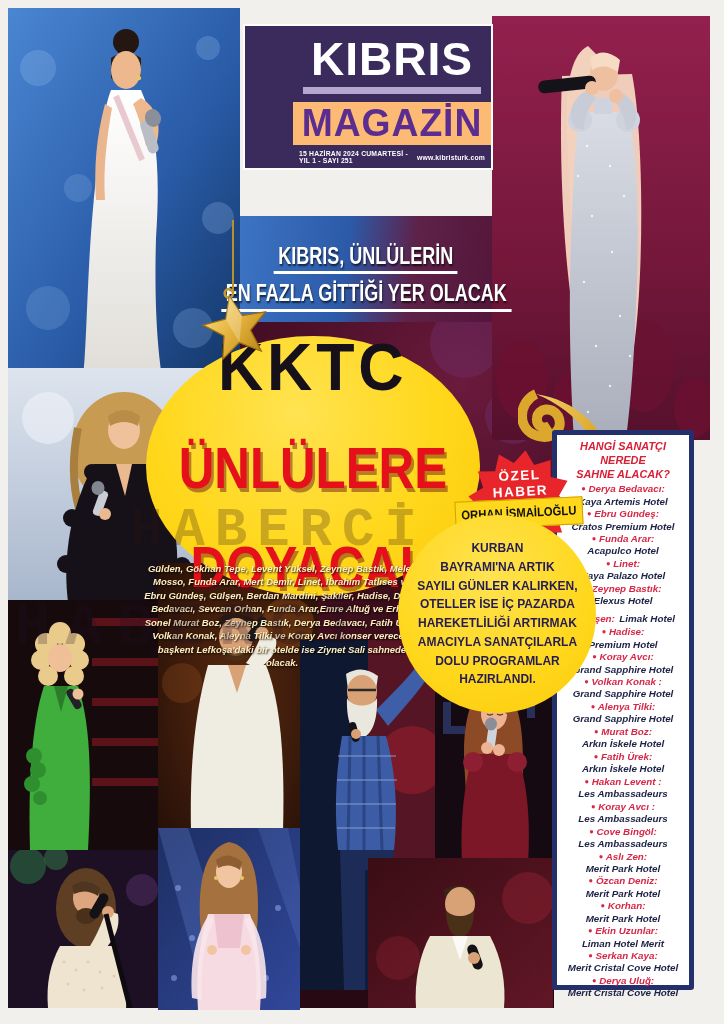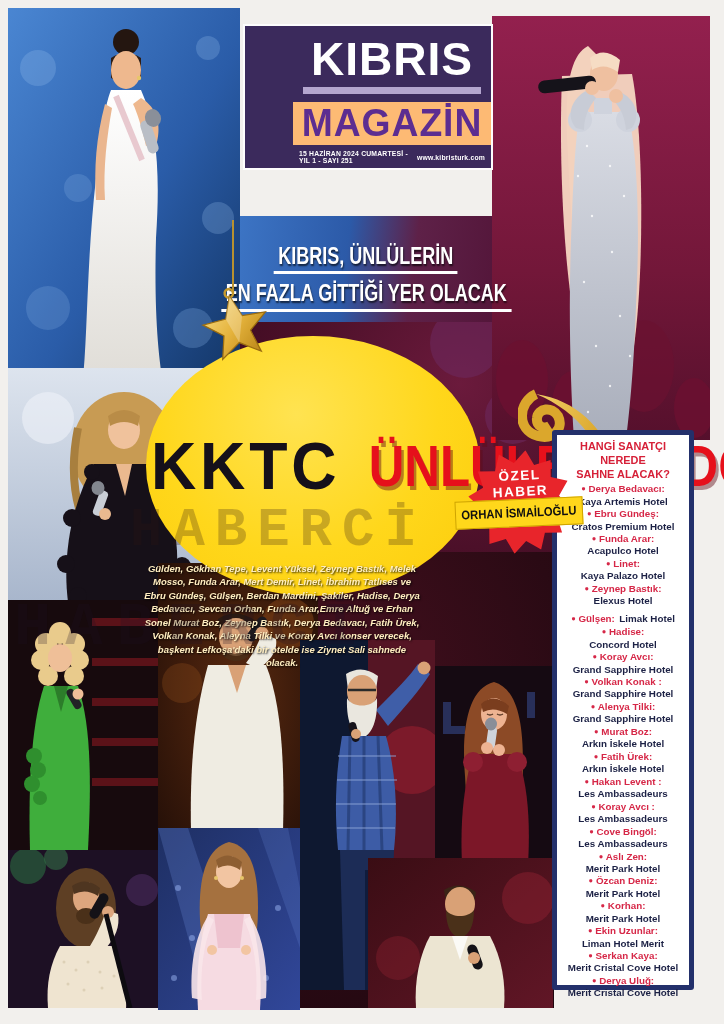--- a/index.html
+++ b/index.html
@@ -39,21 +39,21 @@
   
   .star-string{left:232px;top:220px;width:2px;height:74px;background:#b8912f;z-index:24;}
   .gold-star{left:194px;top:284px;z-index:25;transform:rotate(-12deg);}
 
   
   .headline{left:240px;top:242px;width:252px;text-align:center;z-index:10;}
   .headline .hl-line{display:flex;justify-content:center;}
   .headline .hl-line span{display:inline-block;white-space:nowrap;color:#fff;font-weight:800;font-size:24px;line-height:1.18;transform:scaleX(.75);transform-origin:center;border-bottom:3px solid #fff;padding:0 6px 1px;text-shadow:1px 2px 2px rgba(0,0,0,.65);}
 
   
-  .ellipse{left:146px;top:336px;width:334px;height:260px;border-radius:50%;background:radial-gradient(circle at 45% 30%,#ffe351 0%,#ffd71b 55%,#fccb0a 100%);z-index:8;display:flex;flex-direction:row;align-items:center;justify-content:flex-start;overflow:visible;}
+  .ellipse{left:146px;top:336px;width:334px;height:260px;border-radius:50%;background:radial-gradient(circle at 45% 30%,#ffe351 0%,#ffd71b 55%,#fccb0a 100%);z-index:8;display:flex;flex-direction:column;align-items:center;justify-content:space-between;overflow:visible;}
   .burst-kktc{color:#15101a;font-weight:900;font-size:66px;line-height:.95;letter-spacing:4px;transform:scaleX(.95);}
   .burst-red{color:#e6101b;font-weight:900;font-size:58px;line-height:1.02;white-space:nowrap;transform:scaleX(.85);text-shadow:3px 4px 0 rgba(96,10,22,.45);}
 
   
   .starburst{left:468px;top:450px;z-index:26;transform:rotate(6deg);}
   .starburst-text{left:480px;top:468px;width:80px;text-align:center;z-index:27;transform:rotate(-3deg);}
   .starburst-text div{color:#fff;font-weight:800;font-size:13.5px;line-height:1.15;letter-spacing:1.5px;}
   .orhan-box{left:455px;top:499px;width:126px;height:26px;background:#ffd71b;border:1px solid #cfa400;z-index:28;transform:rotate(-2.5deg);display:flex;align-items:center;justify-content:center;}
   .orhan-box span{color:#101010;font-weight:800;font-size:12.5px;white-space:nowrap;transform:scaleX(.9);}
 
@@ -61,21 +61,21 @@
   .ribbon{left:518px;top:386px;z-index:19;}
 
   
   .lead-circle{left:398px;top:515px;width:198px;height:198px;border-radius:50%;background:radial-gradient(circle at 45% 30%,#ffe351 0%,#ffd71b 60%,#fccb0a 100%);z-index:30;display:flex;align-items:center;justify-content:center;}
   .lead-circle div{color:#241c52;font-weight:800;font-size:12.5px;line-height:1.5;text-align:center;white-space:pre-line;transform:scaleX(.96);}
 
   
   .caption{left:144px;top:562px;width:276px;z-index:15;color:#ffeec0;font-weight:700;font-style:italic;font-size:9.5px;line-height:1.42;text-align:center;text-shadow:1px 1px 2px rgba(0,0,0,.85);}
 
   
-  .sidebar{left:552px;top:430px;width:142px;height:560px;background:#fff;border:5px solid #23306b;border-radius:3px;box-sizing:border-box;z-index:20;padding:5px 3px;}
+  .sidebar{left:552px;top:430px;width:142px;height:560px;background:#fff;border:5px solid #23306b;border-radius:3px;box-sizing:border-box;z-index:20;padding:5px 3px;font-style:italic;}
   .sb-title{color:#d62038;font-weight:800;font-size:11.5px;line-height:1.2;text-align:center;transform:scaleX(.95);margin-bottom:2px;}
   .sb-item{text-align:center;margin-bottom:.5px;}
   .sb-artist{color:#d62747;font-weight:800;font-size:9.8px;line-height:12.2px;}
   .sb-artist .dot{font-size:7.5px;vertical-align:1px;}
   .sb-venue{color:#1c2145;font-weight:800;font-size:9.8px;line-height:12.2px;}
   .sb-item.inline .sb-artist,.sb-item.inline .sb-venue{display:inline;}
 
   
   .wm{z-index:40;font-family:Liberation Mono, monospace;font-weight:700;pointer-events:none;white-space:nowrap;}
   #wm1{left:130px;top:500px;font-size:54px;letter-spacing:10px;color:rgba(45,25,20,.26);}
@@ -460,20 +460,30 @@
   </div>
   <div class="abs starburst-text">
     <div>ÖZEL</div>
     <div>HABER</div>
   </div>
 
   <div class="abs orhan-box">
     <span>ORHAN İSMAİLOĞLU</span>
   </div>
 
+  <div class="abs lead-circle">
+    <div>KURBAN
+BAYRAMI'NA ARTIK
+SAYILI GÜNLER KALIRKEN,
+OTELLER İSE İÇ PAZARDA
+HAREKETLİLİĞİ ARTIRMAK
+AMACIYLA SANATÇILARLA
+DOLU PROGRAMLAR
+HAZIRLANDI.</div>
+  </div>
 
   <div class="abs caption">Gülden, Gökhan Tepe, Levent Yüksel, Zeynep Bastık, Melek Mosso, Funda Arar, Mert Demir, Linet, İbrahim Tatlıses ve Ebru Gündeş, Gülşen, Berdan Mardini, Şakiler, Hadise, Derya Bedavacı, Sevcan Orhan, Funda Arar,Emre Altuğ ve Erhan Sonel Murat Boz, Zeynep Bastık, Derya Bedavacı, Fatih Ürek, Volkan Konak, Aleyna Tilki ve Koray Avcı konser verecek, başkent Lefkoşa'daki bir otelde ise Ziynet Sali sahnede olacak.</div>
 
   <div class="abs sidebar">
     <div class="sb-title">HANGİ SANATÇI NEREDE</div>
     <div class="sb-title" style="margin-top:-2px;">SAHNE ALACAK?</div>
     <div class="sb-list">
 
         <div class="sb-item">
           <div class="sb-artist"><span class="dot">●</span> <span>Derya Bedavacı:</span></div>
@@ -500,21 +510,21 @@
           <div class="sb-venue">Elexus Hotel</div>
         </div>
 
         <div class="sb-item inline">
           <div class="sb-artist"><span class="dot">●</span> <span>Gülşen:</span></div>
           <div class="sb-venue">Limak Hotel</div>
         </div>
 
         <div class="sb-item">
           <div class="sb-artist"><span class="dot">●</span> <span>Hadise:</span></div>
-          <div class="sb-venue">Concord Hotel</div>
+          <div class="sb-venue">Premium Hotel</div>
         </div>
 
         <div class="sb-item">
           <div class="sb-artist"><span class="dot">●</span> <span>Koray Avcı:</span></div>
           <div class="sb-venue">Grand Sapphire Hotel</div>
         </div>
 
         <div class="sb-item">
           <div class="sb-artist"><span class="dot">●</span> <span>Volkan Konak :</span></div>
           <div class="sb-venue">Grand Sapphire Hotel</div>

